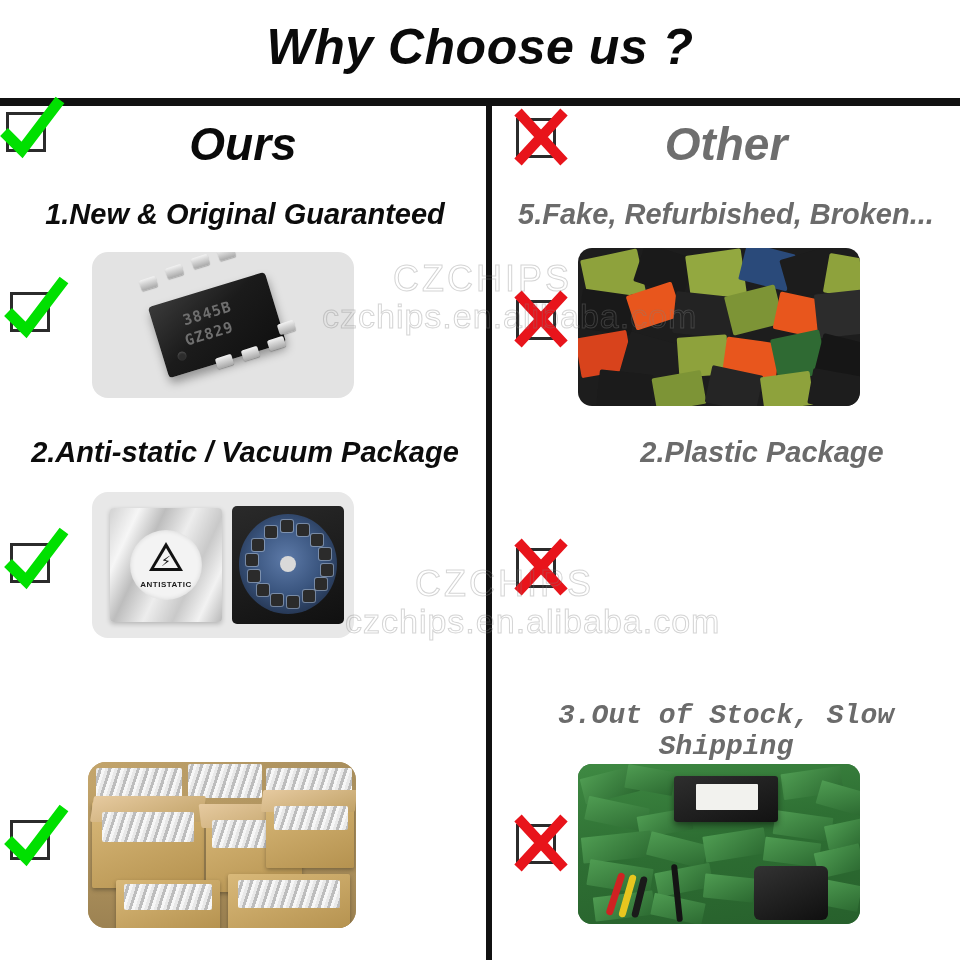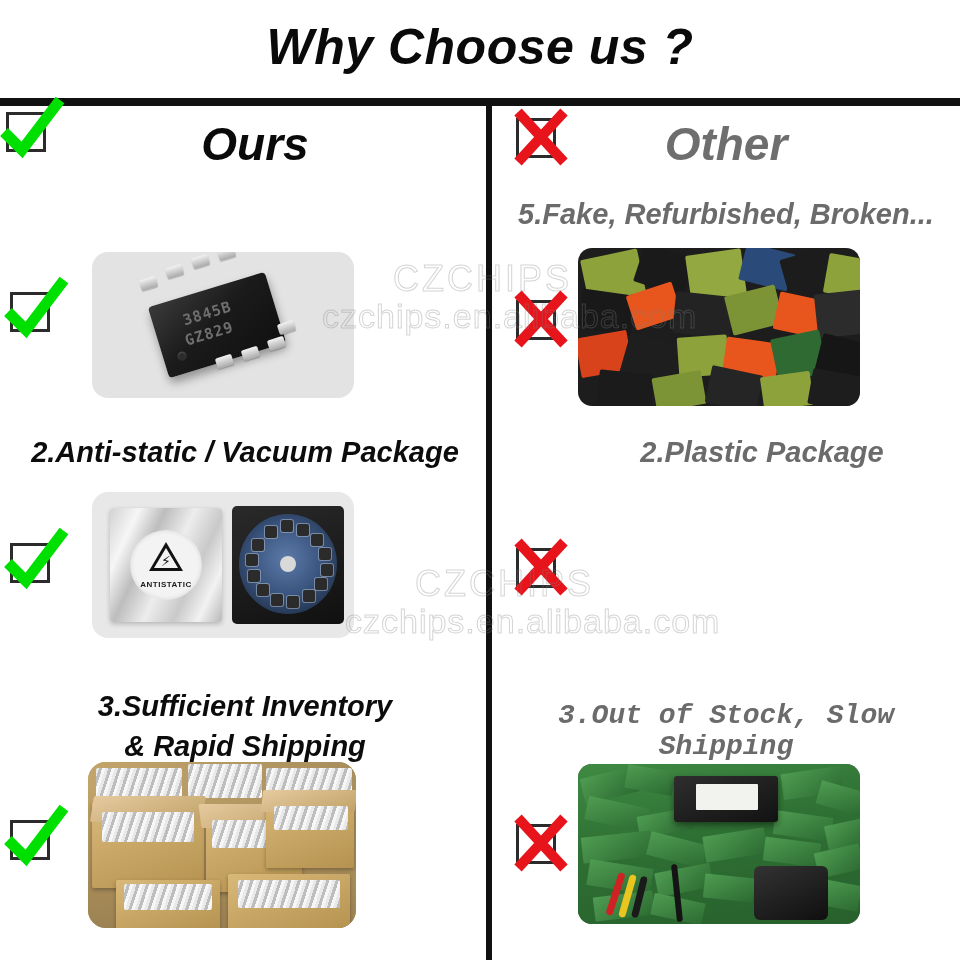--- a/index.html
+++ b/index.html
@@ -34,21 +34,21 @@
   .wm2b{left:345px;top:602px;}
 
   
   .col-head{position:absolute;top:104px;height:78px;}
   .col-head.left{left:0;width:486px;}
   .col-head.right{left:492px;width:468px;}
   .col-head-label{
     position:absolute;top:4px;width:100%;text-align:center;
     font-size:46px;font-weight:bold;font-style:italic;line-height:72px;
   }
-  .col-head.left  .col-head-label{color:#0a0a0a;padding-left:12px;}
+  .col-head.left  .col-head-label{color:#0a0a0a;}
   .col-head.right .col-head-label{color:#6e6e6e;}
 
   
   .mark{position:absolute;width:44px;height:44px;}
   .mark .box{position:absolute;left:0;top:0;width:40px;height:40px;
              border:3px solid #2b2b2b;box-sizing:border-box;background:transparent;}
   .mark svg{position:absolute;left:-8px;top:-14px;width:66px;height:66px;overflow:visible;}
 
   .m-head-l{left:6px;top:112px;}
   .m-head-r{left:516px;top:118px;}
@@ -179,20 +179,21 @@
       <path d="M6 34 L24 52 L62 2" fill="none" stroke="#00e000" stroke-width="11" stroke-linecap="butt" stroke-linejoin="miter"></path>
     </svg>
   </div>
   <div class="mark m-head-r">
     <div class="box"></div>
     <svg viewBox="0 0 66 66">
       <path d="M10 8 L56 58 M56 8 L10 58" fill="none" stroke="#e8141b" stroke-width="10" stroke-linecap="butt"></path>
     </svg>
   </div>
 
+  <div class="row-head left rh1l">1.New &amp; Original Guaranteed</div>
   <div class="row-head right rh1r">5.Fake, Refurbished, Broken...</div>
 
   <div class="mark m-r1-l">
     <div class="box"></div>
     <svg viewBox="0 0 66 66">
       <path d="M6 34 L24 52 L62 2" fill="none" stroke="#00e000" stroke-width="11"></path>
     </svg>
   </div>
   <div class="mark m-r1-r">
     <div class="box"></div>
@@ -283,24 +284,20 @@
         <div class="pocket" style="left:9px;top:56px;"></div>
         <div class="pocket" style="left:7px;top:40px;"></div>
         <div class="pocket" style="left:13px;top:25px;"></div>
         <div class="pocket" style="left:26px;top:12px;"></div>
         <div class="reel-hub"></div>
       </div>
     </div>
   </div>
 
 
-  <div class="row-head left rh3l">
-    <div>3.Sufficient Inventory</div>
-    <div>&amp; Rapid Shipping</div>
-  </div>
   <div class="row-head right rh3r">3.Out of Stock, Slow Shipping</div>
 
   <div class="mark m-r3-l">
     <div class="box"></div>
     <svg viewBox="0 0 66 66">
       <path d="M6 34 L24 52 L62 2" fill="none" stroke="#00e000" stroke-width="11"></path>
     </svg>
   </div>
   <div class="mark m-r3-r">
     <div class="box"></div>

